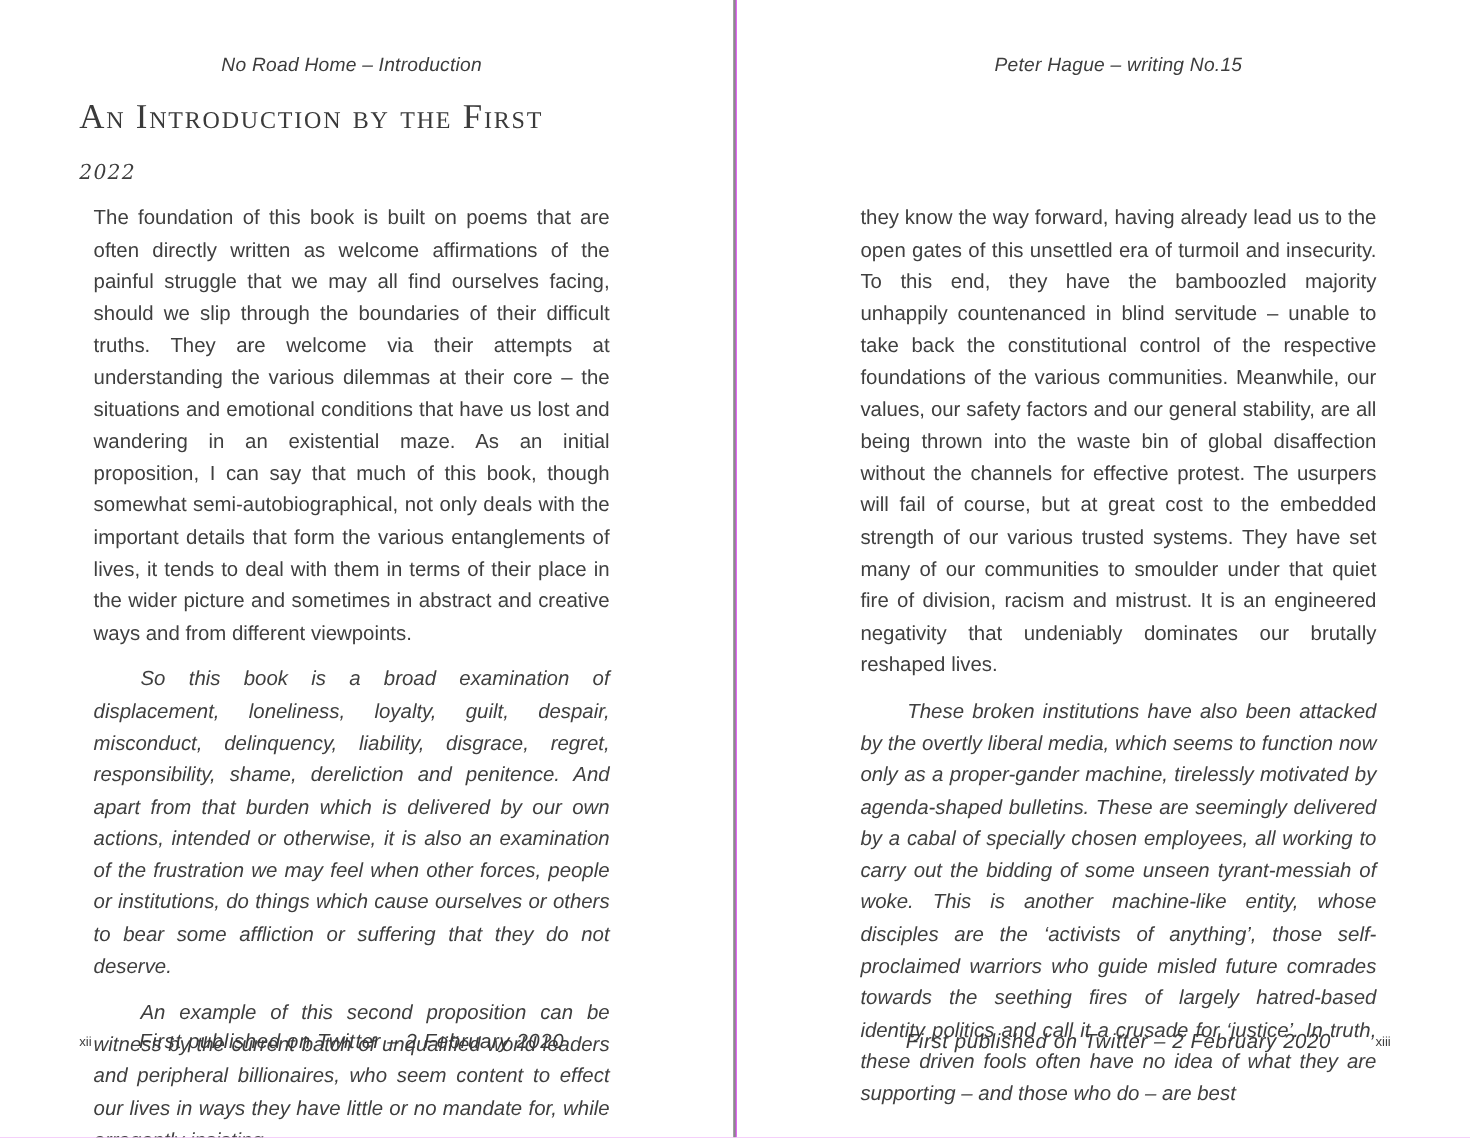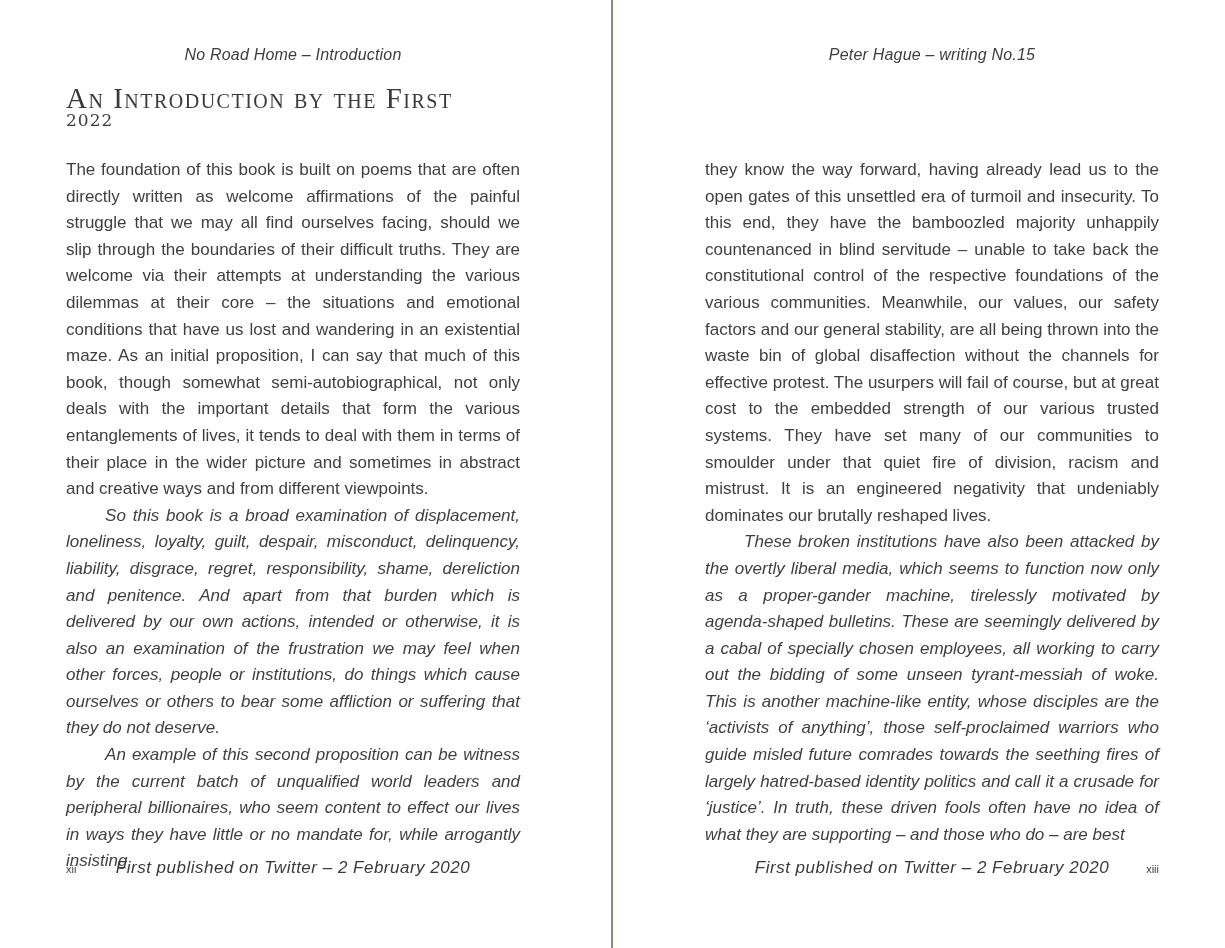--- a/index.html
+++ b/index.html
@@ -1,20 +1,20 @@
 <!DOCTYPE html>
 <html><head>
 <meta charset="utf-8">
 <style>
   html, body { margin: 0; padding: 0; background: #ffffff; }
   .spread {
     position: relative;
     width: 1225px;
     height: 948px;
-    background: #fef9c3;
+    background: #d946ef;
     overflow: hidden;
     font-family: "Liberation Sans", sans-serif;
     color: #3f3f3f;
   }
   .page { position: absolute; top: 0; height: 948px; background: #ffffff; }
   .page-left  { left: 0;   width: 612px; }
   .page-right { left: 614px; width: 611px; padding-left: 48px; }
   .divider {
     position: absolute;
     left: 611px; top: 0;
@@ -41,38 +41,39 @@
     font-family: "Liberation Serif", serif;
     font-variant: small-caps;
     font-weight: 400;
     font-size: 29px;
     letter-spacing: 1.5px;
     color: #3a3a3a;
     white-space: nowrap;
   }
   .chapter-year {
     position: absolute;
-    top: 110px; left: 66px;
+    top: 134px; left: 66px;
     font-family: "DejaVu Serif", serif;
+    font-style: italic;
     font-size: 17px;
     letter-spacing: 1px;
     color: #3d3d3d;
   }
   .body-text {
     position: absolute;
     top: 157px;
     width: 454px;
     text-align: justify;
     font-size: 17px;
     line-height: 26.6px;
     color: #3f3f3f;
   }
   .page-left  .body-text { left: 66px; }
   .page-right .body-text { left: 91px; }
-  .body-text p { margin: 0; }
+  .body-text p { margin: 12px; }
   .body-text p + p { text-indent: 2.3em; font-style: italic; }
   .page-footer {
     position: absolute;
     top: 858px;
     width: 454px;
     height: 28px;
   }
   .page-left  .page-footer { left: 66px; }
   .page-right .page-footer { left: 91px; }
   .page-number {

